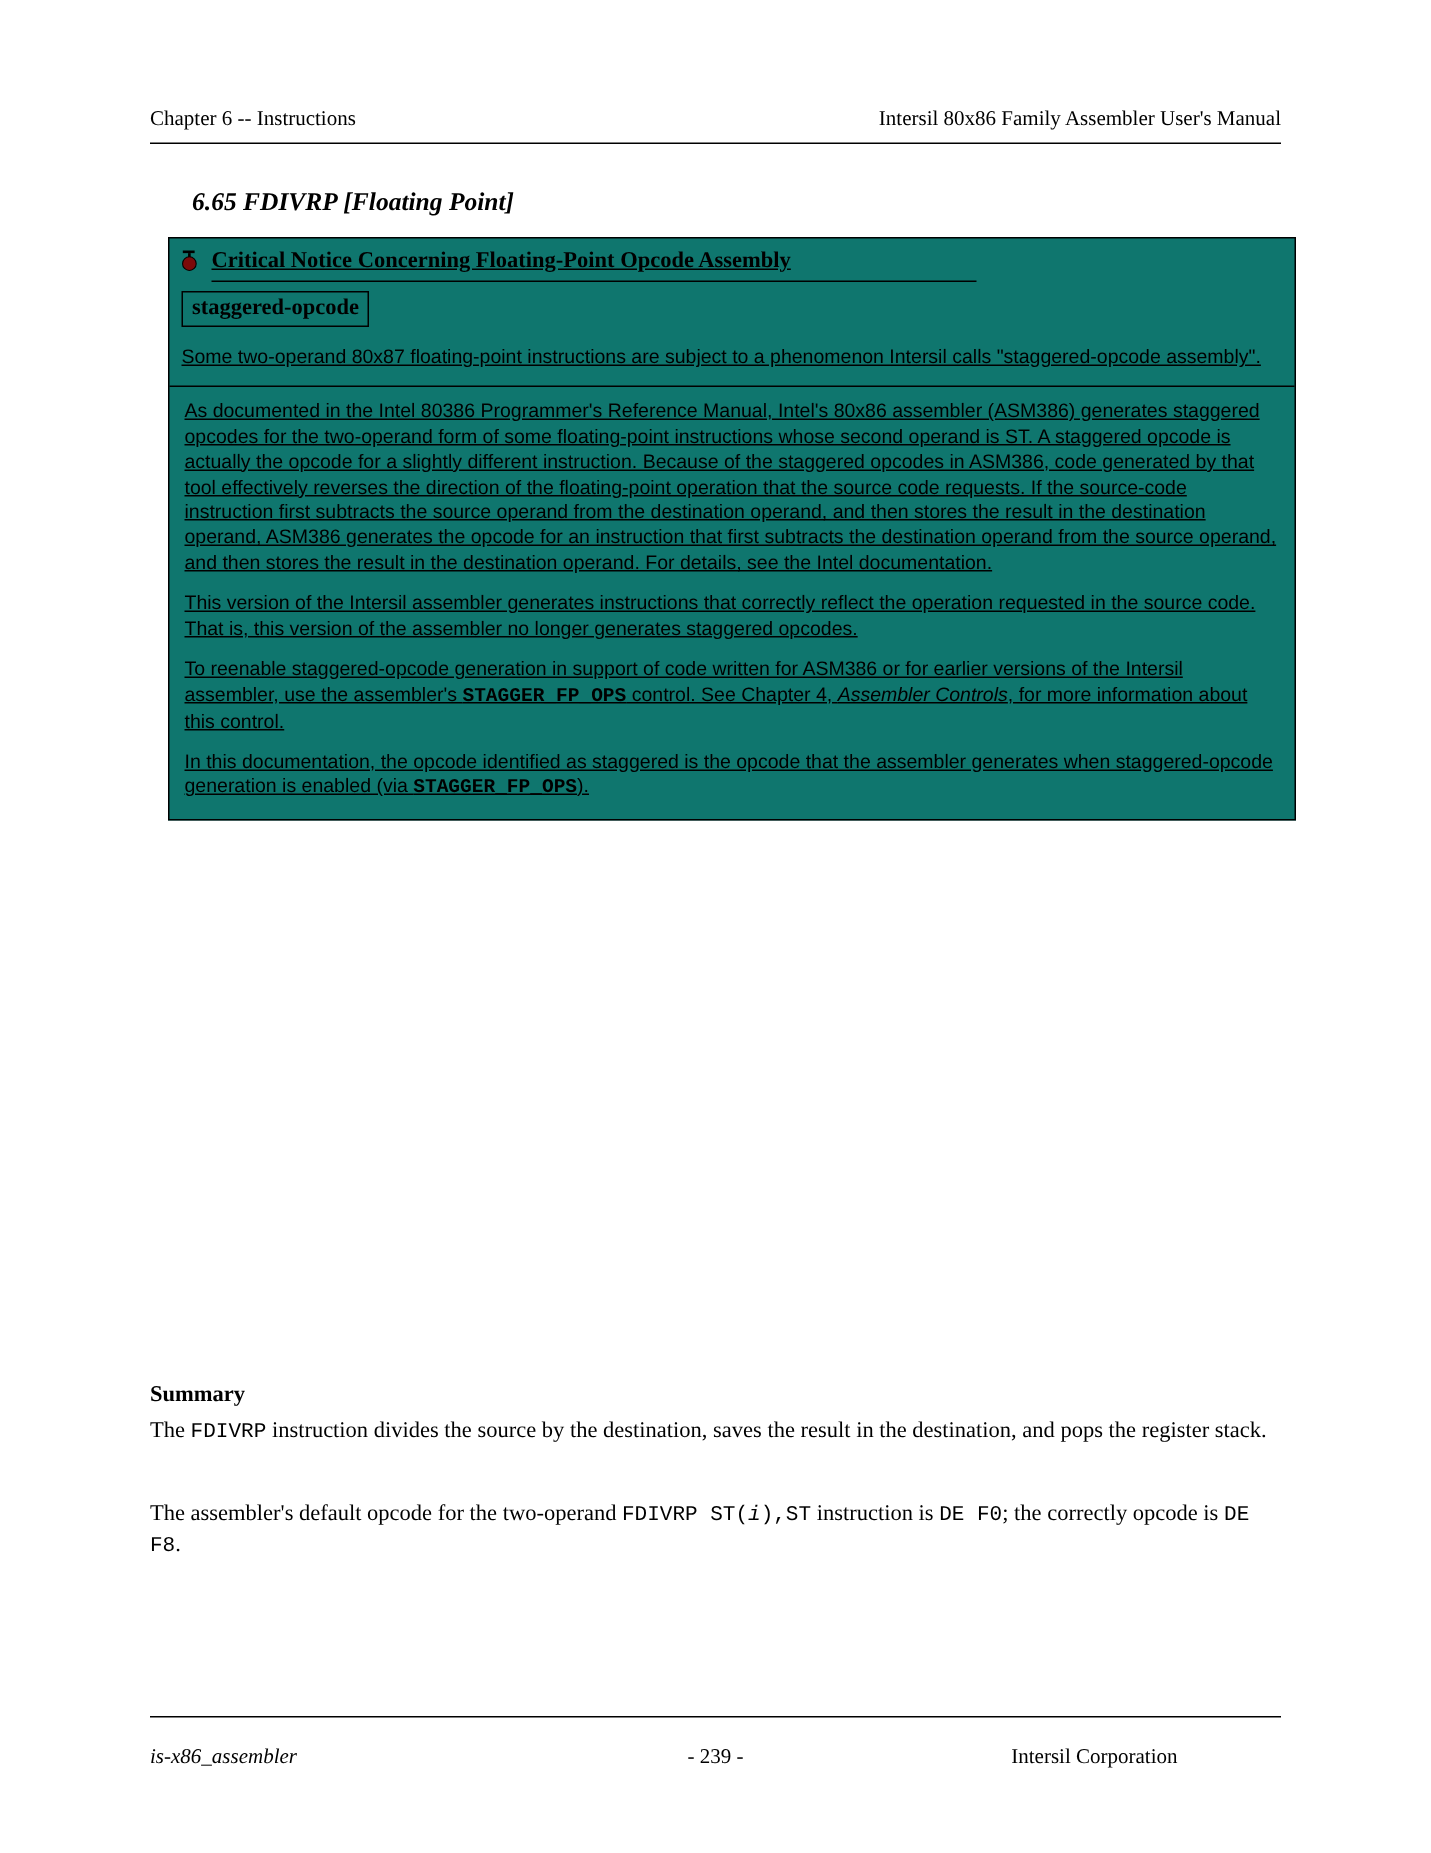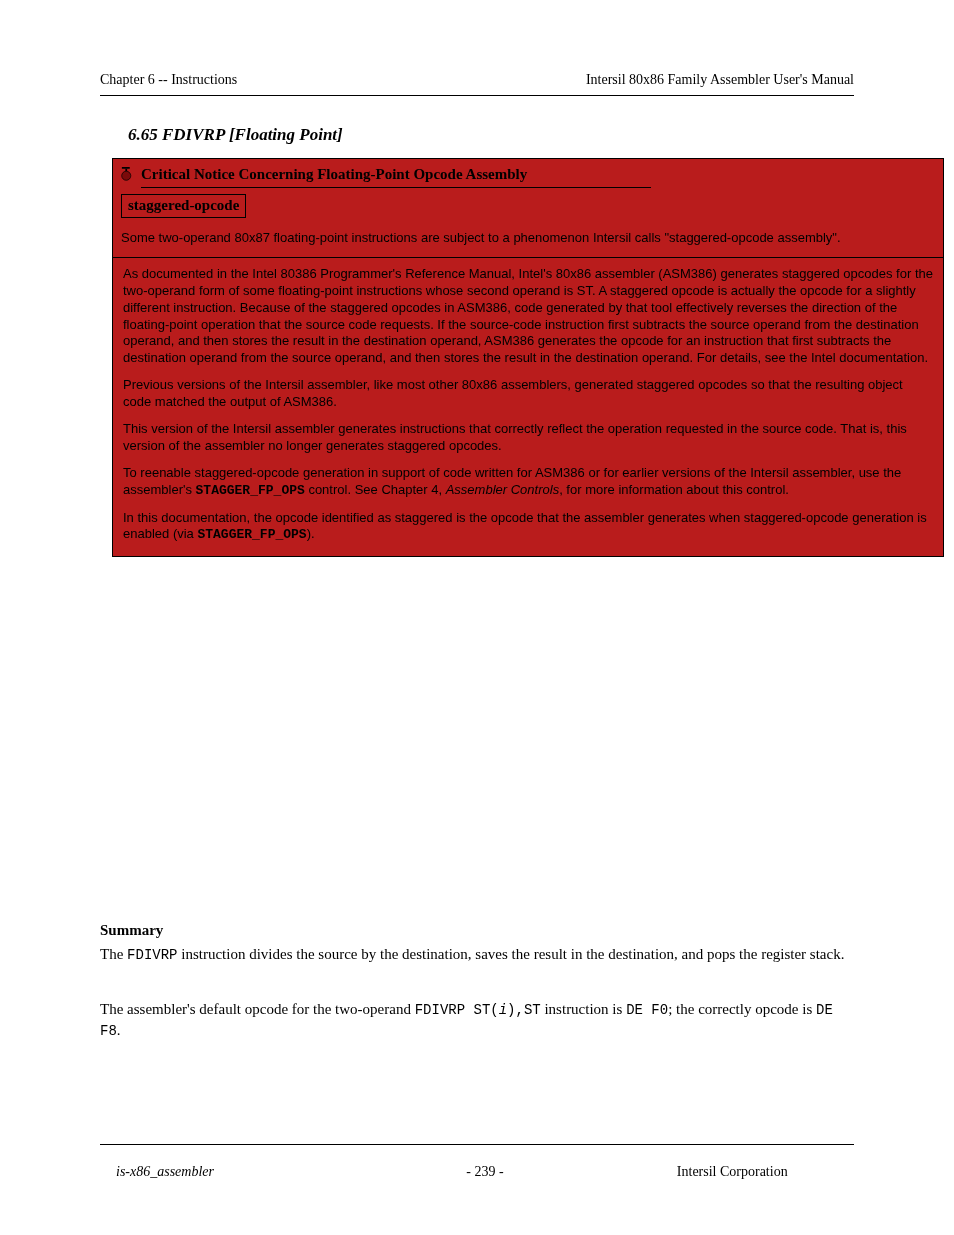--- a/index.html
+++ b/index.html
@@ -41,27 +41,28 @@
     font-size: 17px;
     font-weight: bold;
     font-style: italic;
     margin-left: 28px;
   }
   
   .notice {
     position: absolute;
     left: 112px;
     top: 158px;
-    width: 832px;
+    width: 752px;
     box-sizing: border-box;
     border: 1.5px solid #000;
-    background: #b91c1c;
+    background: #0f766e;
     font-family: Arial, Helvetica, sans-serif;
     font-size: 13px;
     line-height: 1.3;
+    text-decoration: underline;
   }
   .notice-top {
     border-bottom: 1.5px solid #000;
     padding: 6px 8px 10px 8px;
   }
   .notice-heading-row {
     display: flex;
     align-items: flex-start;
     gap: 6px;
   }
@@ -132,21 +133,20 @@
     border-top: 1.5px solid #000;
   }
   .footer-region {
     position: absolute;
     left: 100px;
     right: 100px;
     bottom: 55px;
     font-size: 14px;
     display: flex;
     justify-content: space-between;
-    margin-left: 16px;
   }
   .footer-left, .footer-right { width: 33%; }
   .footer-left { text-align: left; font-style: italic; font-family: "Times New Roman", serif; }
   .footer-center { text-align: center; width: 34%; }
   .footer-right { text-align: center; }
 </style>
 </head>
 <body>
 
 <div class="page">
@@ -168,21 +168,20 @@
           <circle cx="6" cy="11" r="5.2" fill="#7b0a0a"></circle>
           <circle cx="6" cy="11" r="5.2" fill="none" stroke="#000" stroke-width="0.8"></circle>
         </svg>
         <span class="notice-title-wrap">Critical Notice Concerning Floating-Point Opcode Assembly</span>
       </div>
       <span class="defined-term">staggered-opcode</span>
       <p class="notice-text">Some two-operand 80x87 floating-point instructions are subject to a phenomenon Intersil calls "staggered-opcode assembly".</p>
     </div>
     <div class="notice-body">
       <p>As documented in the Intel 80386 Programmer's Reference Manual, Intel's 80x86 assembler (ASM386) generates staggered opcodes for the two-operand form of some floating-point instructions whose second operand is ST. A staggered opcode is actually the opcode for a slightly different instruction. Because of the staggered opcodes in ASM386, code generated by that tool effectively reverses the direction of the floating-point operation that the source code requests. If the source-code instruction first subtracts the source operand from the destination operand, and then stores the result in the destination operand, ASM386 generates the opcode for an instruction that first subtracts the destination operand from the source operand, and then stores the result in the destination operand. For details, see the Intel documentation.</p>
-      <p>Previous versions of the Intersil assembler, like most other 80x86 assemblers, generated staggered opcodes so that the resulting object code matched the output of ASM386.</p>
       <p>This version of the Intersil assembler generates instructions that correctly reflect the operation requested in the source code. That is, this version of the assembler no longer generates staggered opcodes.</p>
       <p>To reenable staggered-opcode generation in support of code written for ASM386 or for earlier versions of the Intersil assembler, use the assembler's <span class="midfix">STAGGER_FP_OPS</span> control. See Chapter 4, <span class="ital">Assembler Controls</span>, for more information about this control.</p>
       <p>In this documentation, the opcode identified as staggered is the opcode that the assembler generates when staggered-opcode generation is enabled (via <span class="midfix">STAGGER_FP_OPS</span>).</p>
     </div>
   </div>
 
   <div class="body-block">
     <h3>Summary</h3>
     <p>
       <span>The </span><span class="mono-inline">FDIVRP</span><span> instruction divides the source by the destination, saves the result in the destination, and pops the register stack.</span>

